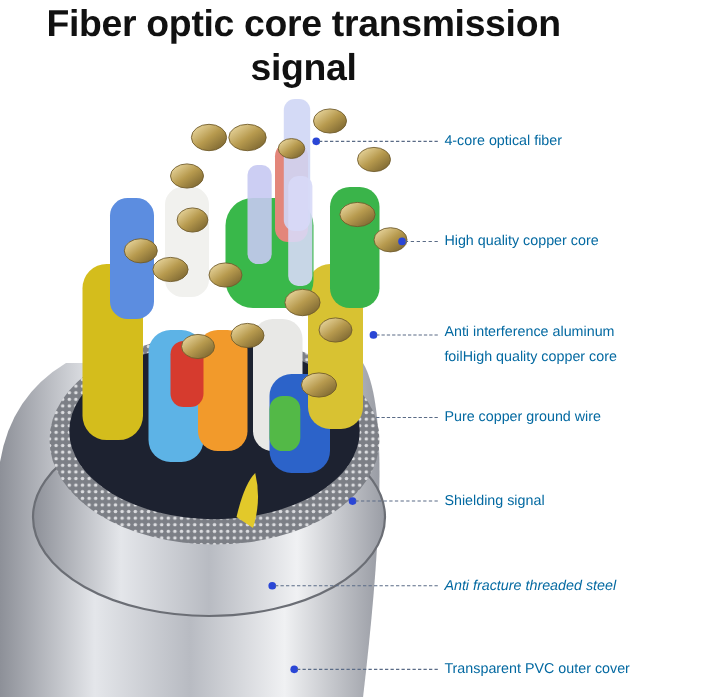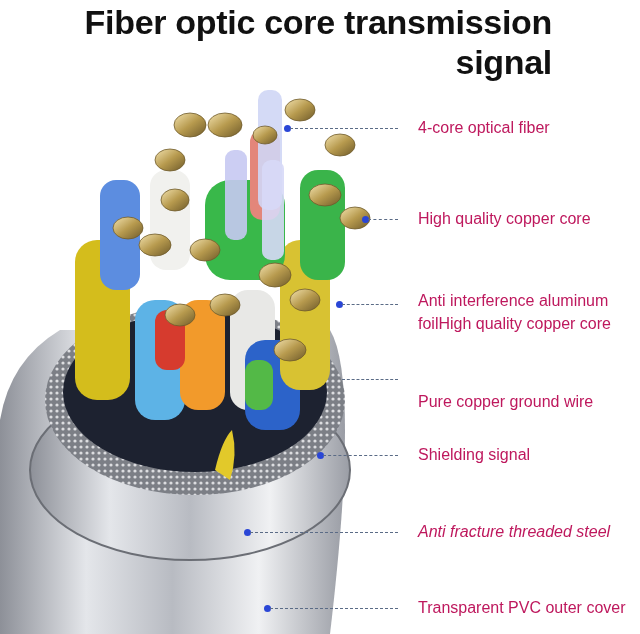--- a/index.html
+++ b/index.html
@@ -1,22 +1,22 @@
 <!DOCTYPE html>
 <html><head>
 <meta charset="utf-8">
 <style>
   html, body { margin:0; padding:0; background:#ffffff; }
   body { width:640px; height:634px; position:relative; overflow:hidden; font-family:"Liberation Sans", sans-serif; }
-  .title { position:absolute; left:0; top:2px; width:552px; text-align:right; font-family:"Liberation Sans", sans-serif; font-weight:bold; font-size:34px; line-height:40px; color:#111; letter-spacing:-0.3px; }
+  .title { position:absolute; left:0; top:2px; width:552px; text-align:center; font-family:"Liberation Sans", sans-serif; font-weight:bold; font-size:34px; line-height:40px; color:#111; letter-spacing:-0.3px; }
   .illus { position:absolute; left:0; top:80px; width:400px; height:554px; }
   .callout { position:absolute; left:0; width:640px; height:0; }
   .leader { position:absolute; height:0; border-top:1px dashed #5a6b86; }
   .dot { position:absolute; width:7px; height:7px; border-radius:50%; background:#2a46d6; margin-top:-3px; }
-  .label { position:absolute; left:418px; font-size:16px; line-height:22px; color:#be185d; white-space:nowrap; font-family:"Liberation Sans", sans-serif; }
+  .label { position:absolute; left:404px; font-size:13px; line-height:22px; color:#0369a1; white-space:nowrap; font-family:"Liberation Sans", sans-serif; }
 </style>
 </head>
 <body>
 
 <div class="title">
   <div>Fiber optic core transmission signal</div>
 </div>
 
 <svg class="illus" viewBox="0 80 400 554" width="400" height="554">
   <defs>
@@ -100,21 +100,21 @@
 
 <div class="callout" style="top:304px;">
   <span class="dot" style="left:336px;"></span>
   <span class="leader" style="left:342px;width:56px;"></span>
   <span class="label" style="top:-14px;">Anti interference aluminum</span>
   <span class="label" style="top:9px;">foilHigh quality copper core</span>
 </div>
 
 <div class="callout" style="top:379px;">
   <span class="leader" style="left:342px;width:56px;"></span>
-  <span class="label" style="top:-11px;margin-top:23px;">Pure copper ground wire</span>
+  <span class="label" style="top:-11px;">Pure copper ground wire</span>
 </div>
 
 <div class="callout" style="top:455px;">
   <span class="dot" style="left:317px;"></span>
   <span class="leader" style="left:323px;width:75px;"></span>
   <span class="label" style="top:-11px;">Shielding signal</span>
 </div>
 
 <div class="callout" style="top:532px;">
   <span class="dot" style="left:244px;"></span>

